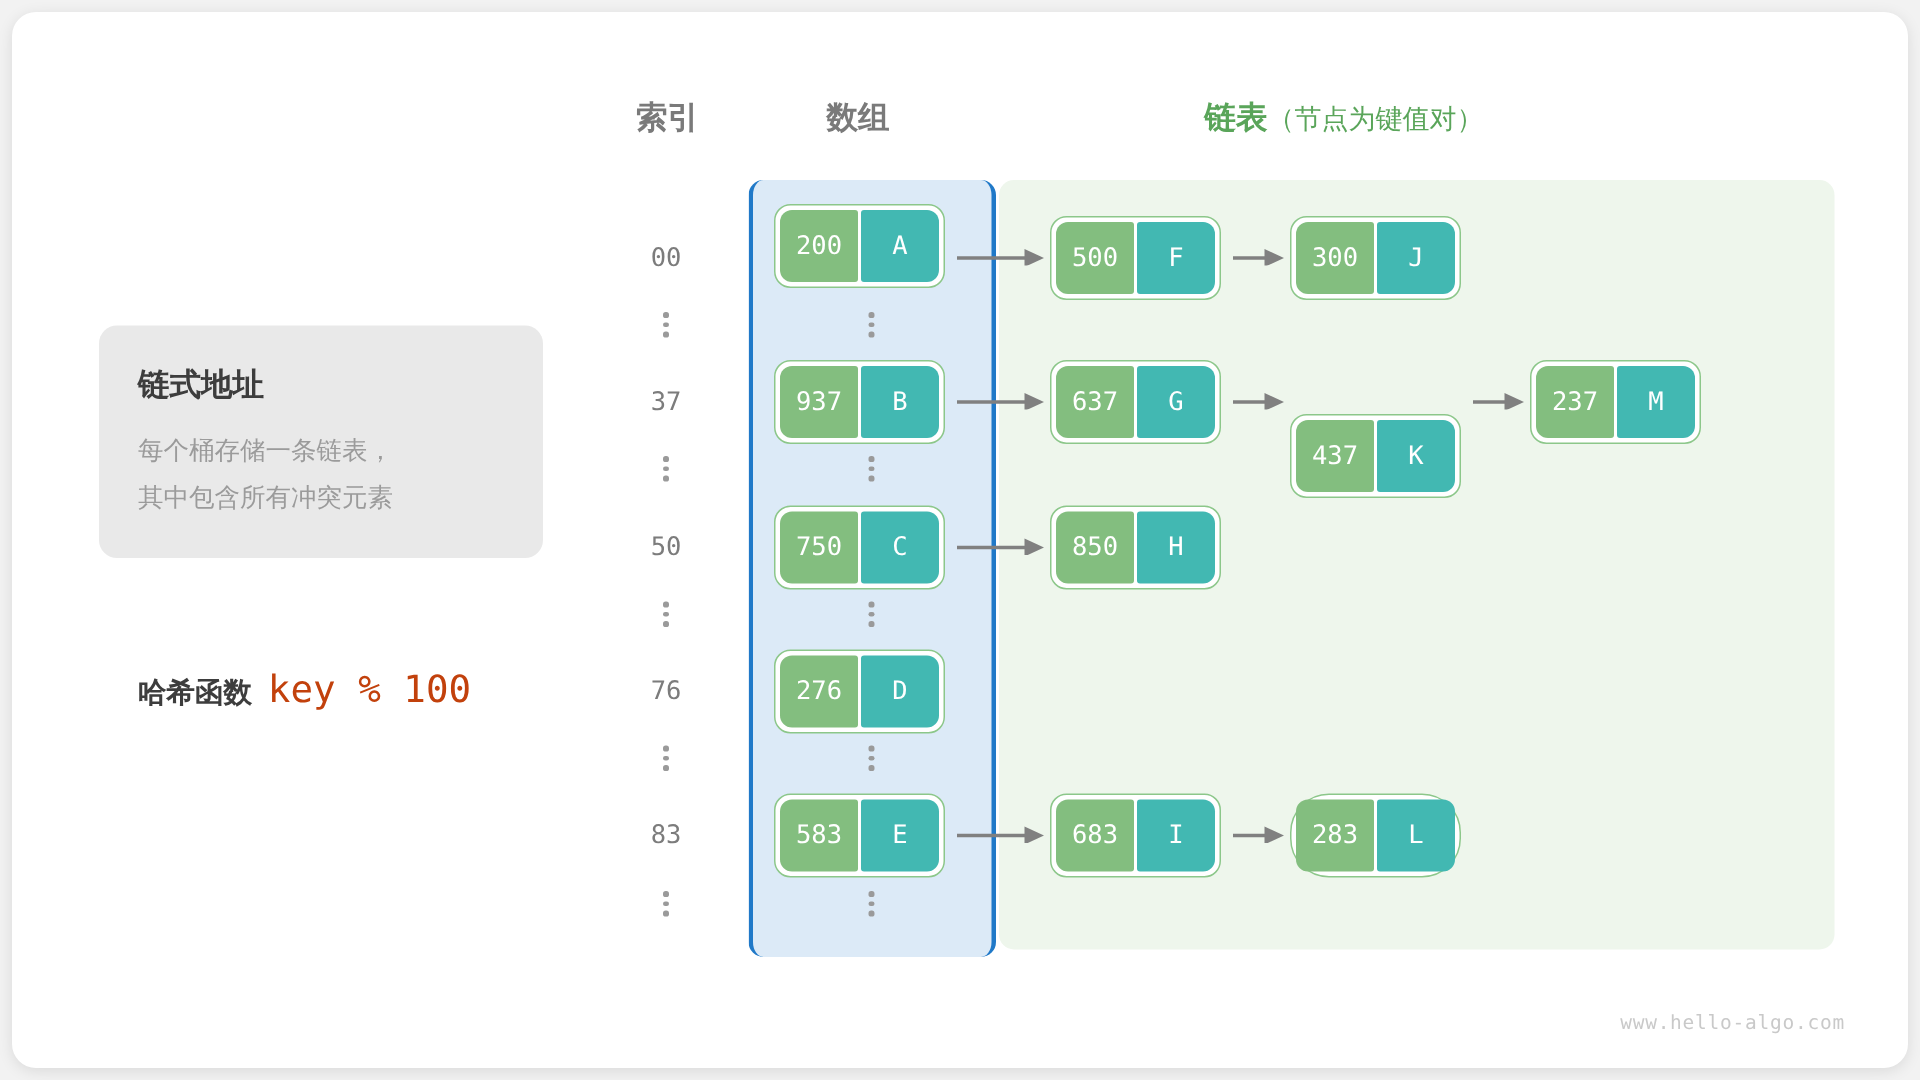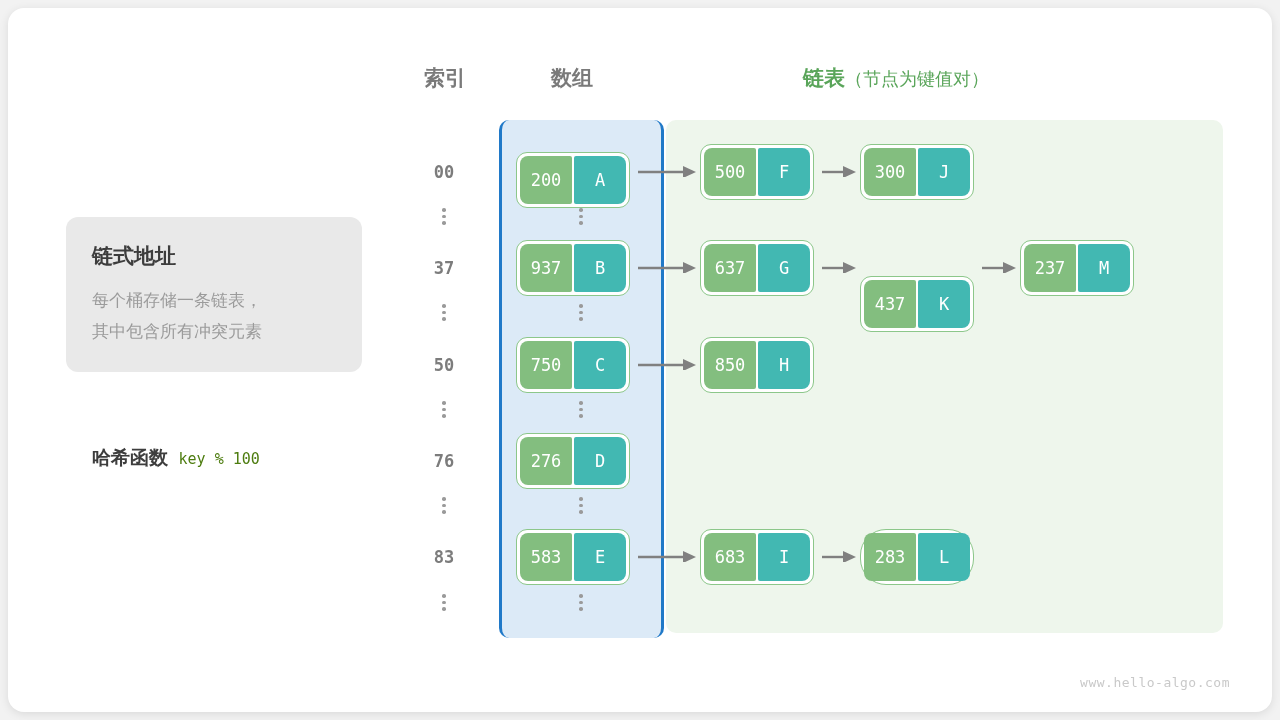--- a/index.html
+++ b/index.html
@@ -70,21 +70,20 @@
     border-radius: 10px;
   }
   .idx {
     position: absolute;
     width: 60px;
     text-align: center;
     left: 406px;
     font-family: "DejaVu Sans Mono", "Liberation Mono", monospace;
     font-size: 17px;
     color: #7c7c7c;
-    font-weight: bold;
   }
 
   
   .vdots {
     position: absolute;
     width: 14px;
     display: flex;
     flex-direction: column;
     align-items: center;
     gap: 3px;
@@ -169,22 +168,22 @@
     left: 84px;
     top: 437px;
     font-size: 19px;
     font-weight: bold;
     color: #3d3d3d;
     white-space: nowrap;
   }
   .fn-title .mono {
     font-family: "DejaVu Sans Mono", "Liberation Mono", monospace;
     font-weight: normal;
-    font-size: 15px;
-    color: #4d7c0f;
+    font-size: 25px;
+    color: #c2410c;
   }
   .fn-body {
     position: absolute;
     left: 84px;
     top: 479px;
     width: 260px;
     font-size: 17px;
     line-height: 30px;
     color: #9b9b9b;
   }
@@ -212,21 +211,21 @@
     <div class="hdr hdr-array">数组</div>
     <div class="hdr hdr-list">
       <span>链表</span><span class="sub">（节点为键值对）</span>
     </div>
 
     <div class="array-panel"></div>
     <div class="list-panel"></div>
 
     <div id="rows-layer">
         <div class="idx" style="top: 154px;">00</div>
-        <div class="node" style="left: 508px; top: 144px;">
+        <div class="node" style="left: 508px; top: 128px;">
           <div class="k">200</div>
           <div class="v">A</div>
         </div>
         <svg class="arrow" width="58" height="14" style="left: 630px; top: 157px;">
           <line x1="0" y1="7" x2="47" y2="7" stroke="#808080" stroke-width="2.4"></line>
           <polygon points="45,1 58,7 45,13" fill="#808080"></polygon>
         </svg>
         <div class="node" style="left: 692px; top: 136px;">
           <div class="k">500</div>
           <div class="v">F</div>

